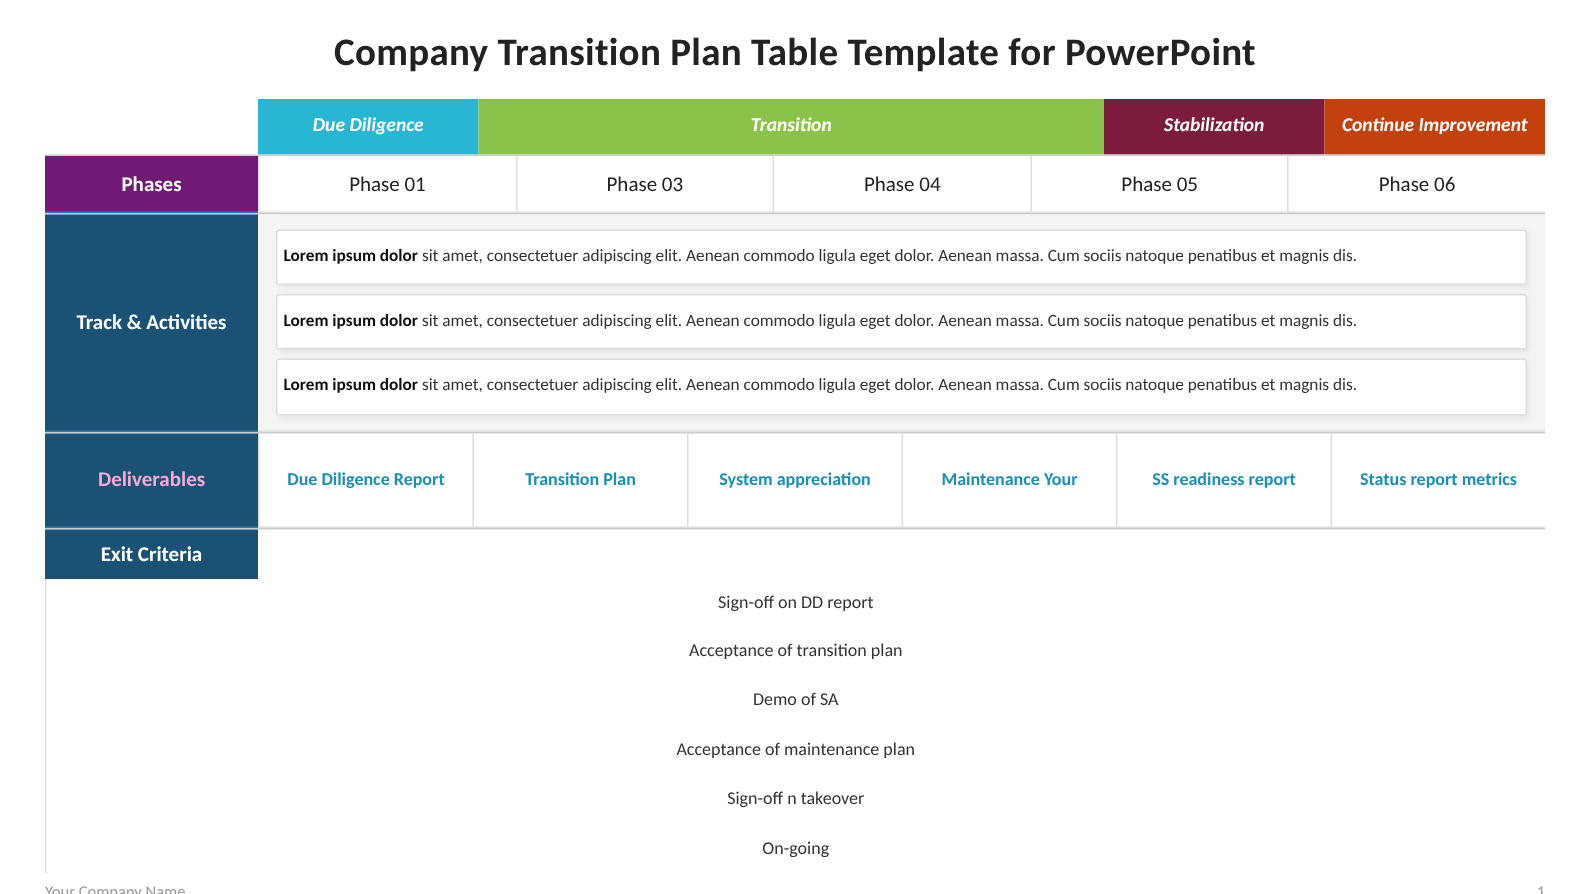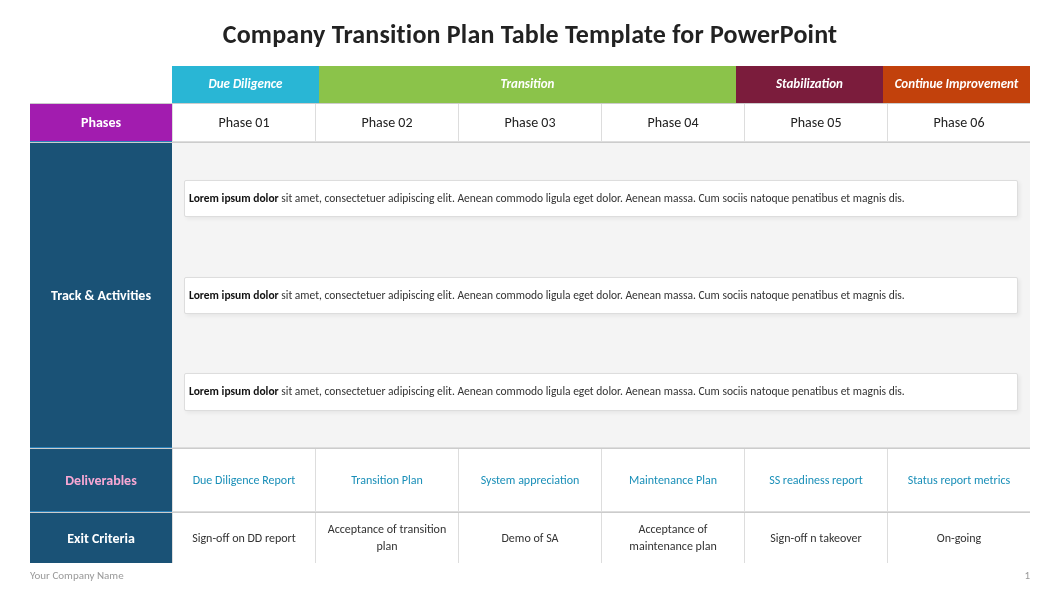--- a/index.html
+++ b/index.html
@@ -69,21 +69,21 @@
     
     .phase-row {
       display: flex;
       flex-direction: row;
       border-top: 1px solid #ccc;
     }
 
     .row-header {
       width: 142px;
       flex-shrink: 0;
-      background: #a21caf;
+      background: #701a75;
       color: #fff;
       font-weight: bold;
       font-size: 14px;
       display: flex;
       align-items: center;
       justify-content: center;
       text-align: center;
       padding: 8px;
       border-bottom: 1px solid #2980b9;
     }
@@ -171,40 +171,40 @@
       justify-content: center;
       text-align: center;
       padding: 8px;
       border-bottom: 1px solid #2980b9;
     }
 
     .deliverable-cell {
       flex: 1;
       text-align: center;
       font-size: 12px;
-      font-weight: normal;
+      font-weight: bold;
       padding: 24px 4px;
       border-left: 1px solid #ddd;
       border-bottom: 1px solid #ddd;
       display: flex;
       align-items: center;
       justify-content: center;
     }
 
     .del-1 { color: #1a8fb8; }
     .del-2 { color: #1a8fb8; }
     .del-3 { color: #1a8fb8; }
     .del-4 { color: #1a8fb8; }
     .del-5 { color: #1a8fb8; }
     .del-6 { color: #1a8fb8; }
 
     
     .exit-row {
       display: flex;
-      flex-direction: row;
+      flex-direction: column;
       border-top: 1px solid #ccc;
       justify-content: center;
     }
 
     .exit-header {
       width: 142px;
       flex-shrink: 0;
       background: #1a5276;
       color: #fff;
       font-weight: bold;
@@ -259,21 +259,20 @@
         <span>Stabilization</span>
       </div>
       <div class="band band-continue">
         <span>Continue Improvement</span>
       </div>
     </div>
 
     <div class="phase-row">
       <div class="row-header">Phases</div>
       <div class="phase-cell">Phase 01</div>
-      <div class="phase-cell">Phase 02</div>
       <div class="phase-cell">Phase 03</div>
       <div class="phase-cell">Phase 04</div>
       <div class="phase-cell">Phase 05</div>
       <div class="phase-cell">Phase 06</div>
     </div>
 
     <div class="activities-row">
       <div class="activities-header">Track &amp; Activities</div>
       <div class="activities-content">
         <div class="activity-box">
@@ -286,21 +285,21 @@
           <strong>Lorem ipsum dolor</strong><span> sit amet, consectetuer adipiscing elit. Aenean commodo  ligula eget dolor. Aenean massa. Cum sociis natoque penatibus et magnis dis.</span>
         </div>
       </div>
     </div>
 
     <div class="deliverables-row">
       <div class="deliverables-header">Deliverables</div>
       <div class="deliverable-cell del-1">Due Diligence Report</div>
       <div class="deliverable-cell del-2">Transition Plan</div>
       <div class="deliverable-cell del-3">System appreciation</div>
-      <div class="deliverable-cell del-4">Maintenance Plan</div>
+      <div class="deliverable-cell del-4">Maintenance Your</div>
       <div class="deliverable-cell del-5">SS readiness report</div>
       <div class="deliverable-cell del-6">Status report metrics</div>
     </div>
 
     <div class="exit-row">
       <div class="exit-header">Exit Criteria</div>
       <div class="exit-cell">Sign-off on DD report</div>
       <div class="exit-cell">Acceptance of transition plan</div>
       <div class="exit-cell">Demo of SA</div>
       <div class="exit-cell">Acceptance of maintenance plan</div>

